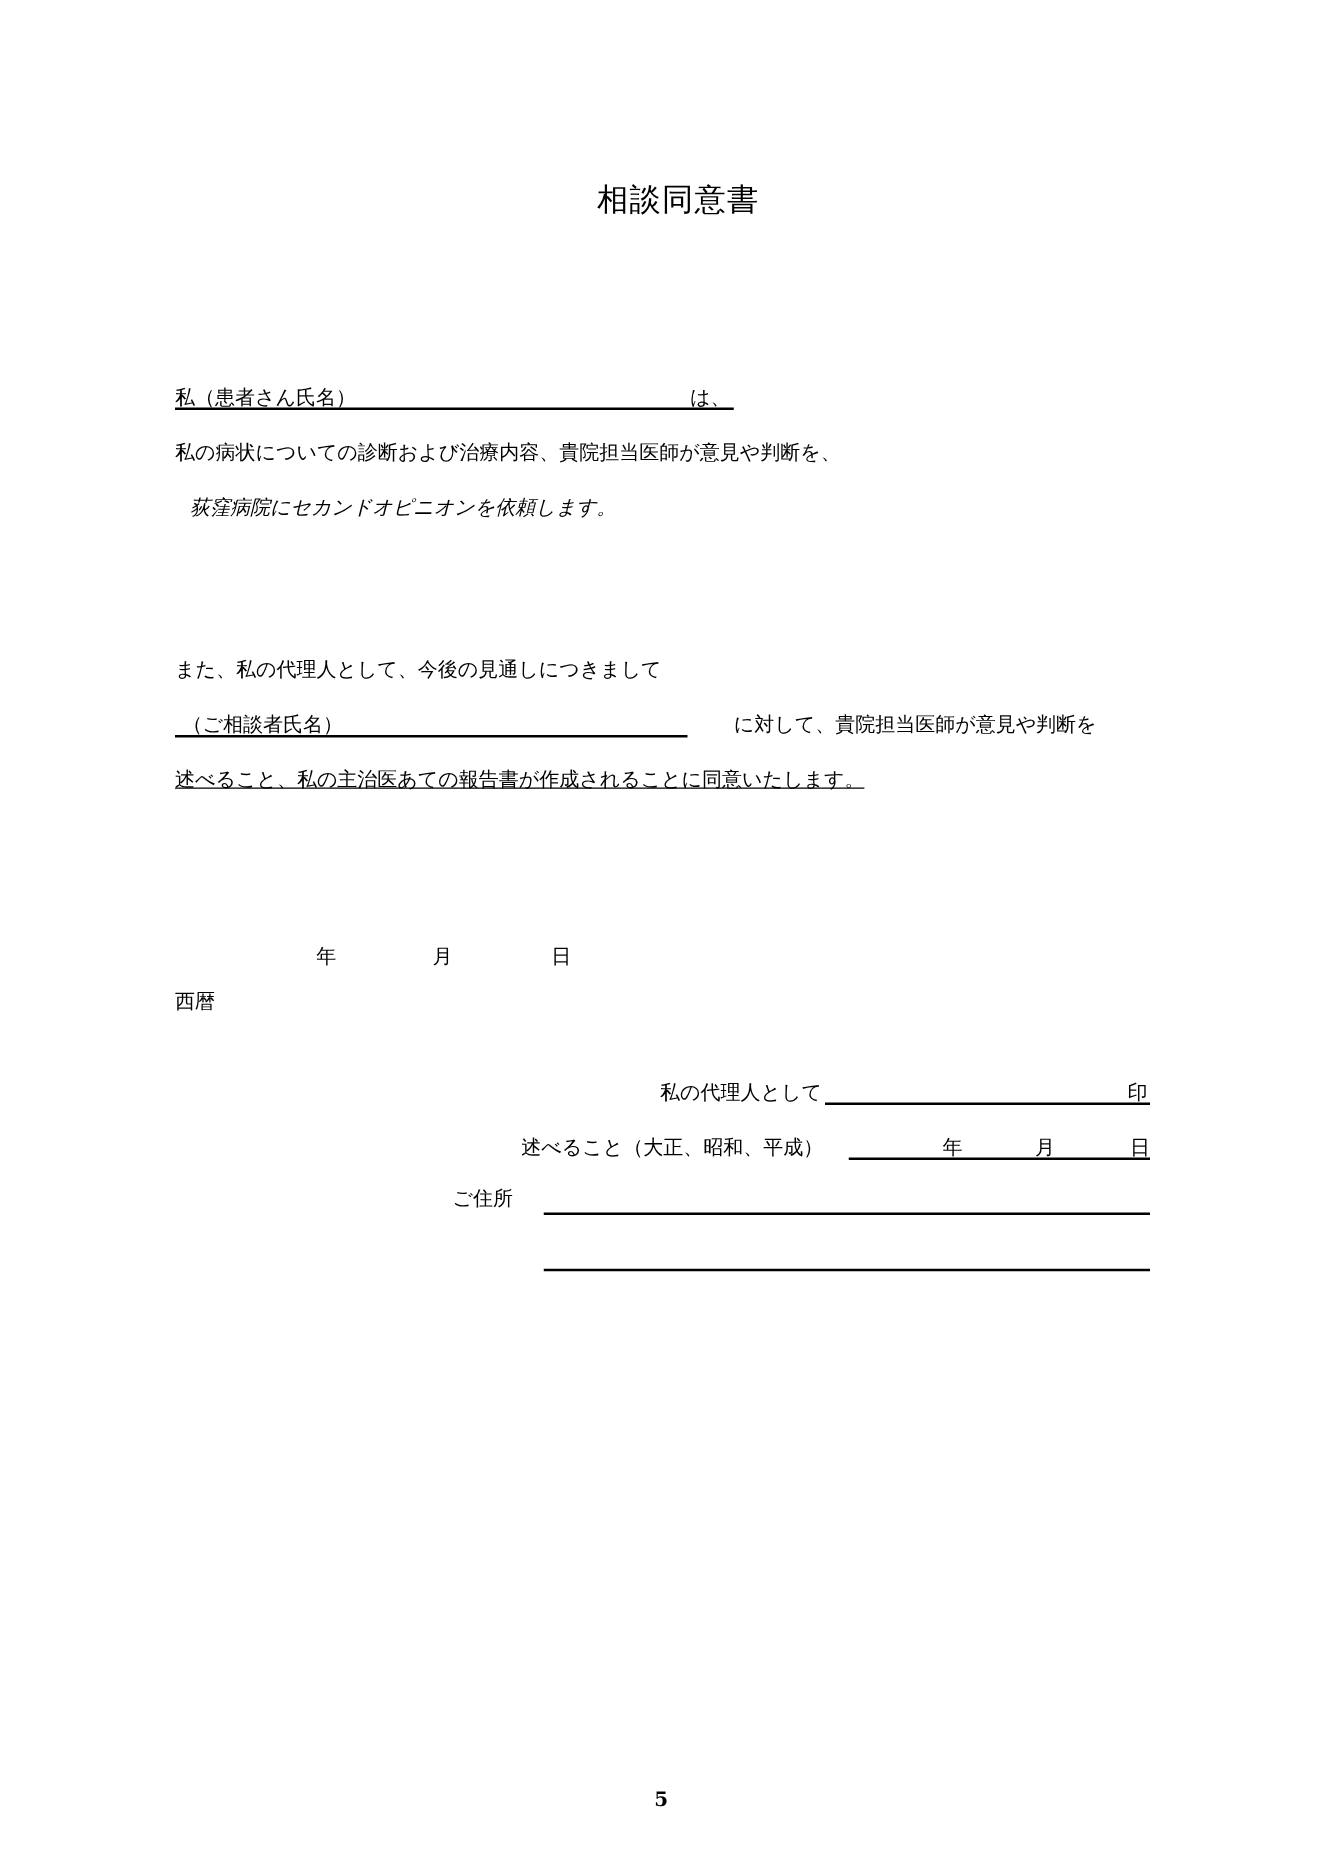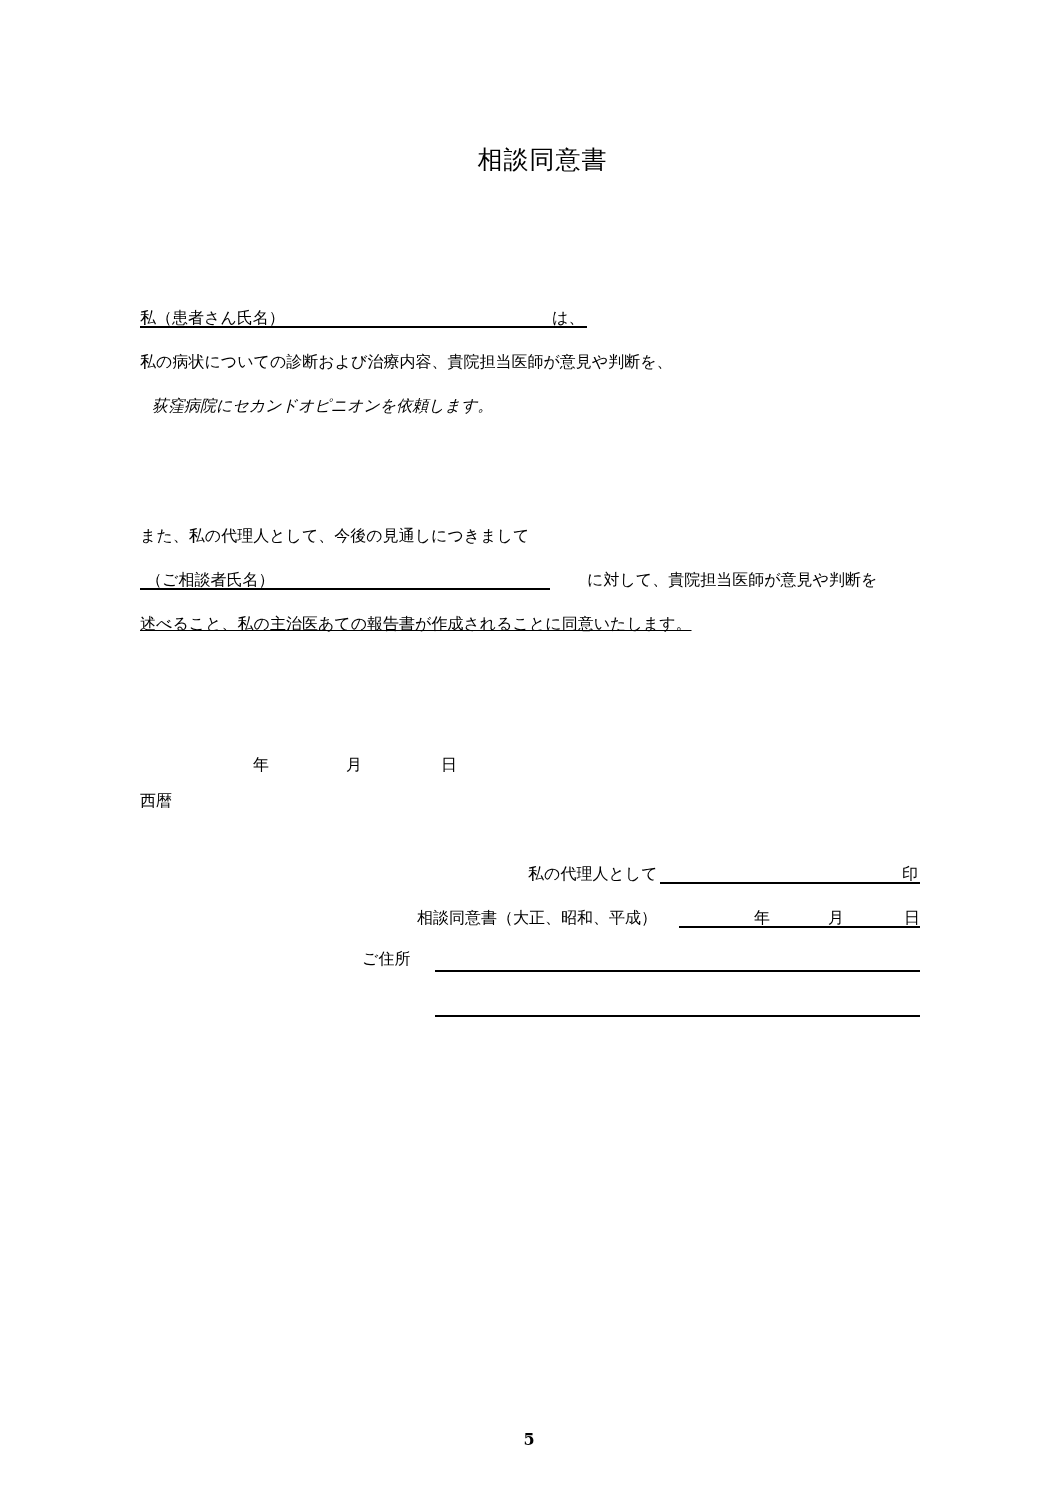--- a/index.html
+++ b/index.html
@@ -44,21 +44,21 @@
 <div class="abs body-text" style="left:280px; top:752px; width:60px; height:22px;"></div>
 <div class="abs body-text" style="left:346px; top:755px;">月</div>
 <div class="abs body-text" style="left:372px; top:752px; width:64px; height:22px;"></div>
 <div class="abs body-text" style="left:441px; top:755px;">日</div>
 
 <div class="abs body-text" style="left:528px; top:864px;">私の代理人として</div>
 <div class="line" style="left:660px; width:260px; top:882px;"></div>
 <div class="abs body-text" style="left:662px; top:862px; width:235px; height:20px;"></div>
 <div class="abs body-text" style="left:902px; top:864px;">印</div>
 
-<div class="abs body-text" style="left:417px; top:908px;">相談同意書（大正、昭和、平成）</div>
+<div class="abs body-text" style="left:417px; top:908px;">述べること（大正、昭和、平成）</div>
 <div class="line" style="left:679px; width:241px; top:926px;"></div>
 <div class="abs body-text" style="left:680px; top:906px; width:70px; height:20px;"></div>
 <div class="abs body-text" style="left:754px; top:908px;">年</div>
 <div class="abs body-text" style="left:776px; top:906px; width:50px; height:20px;"></div>
 <div class="abs body-text" style="left:828px; top:908px;">月</div>
 <div class="abs body-text" style="left:850px; top:906px; width:50px; height:20px;"></div>
 <div class="abs body-text" style="left:904px; top:908px;">日</div>
 
 <div class="abs body-text" style="left:362px; top:949px;">ご住所</div>
 <div class="line" style="left:435px; width:485px; top:970px;"></div>

